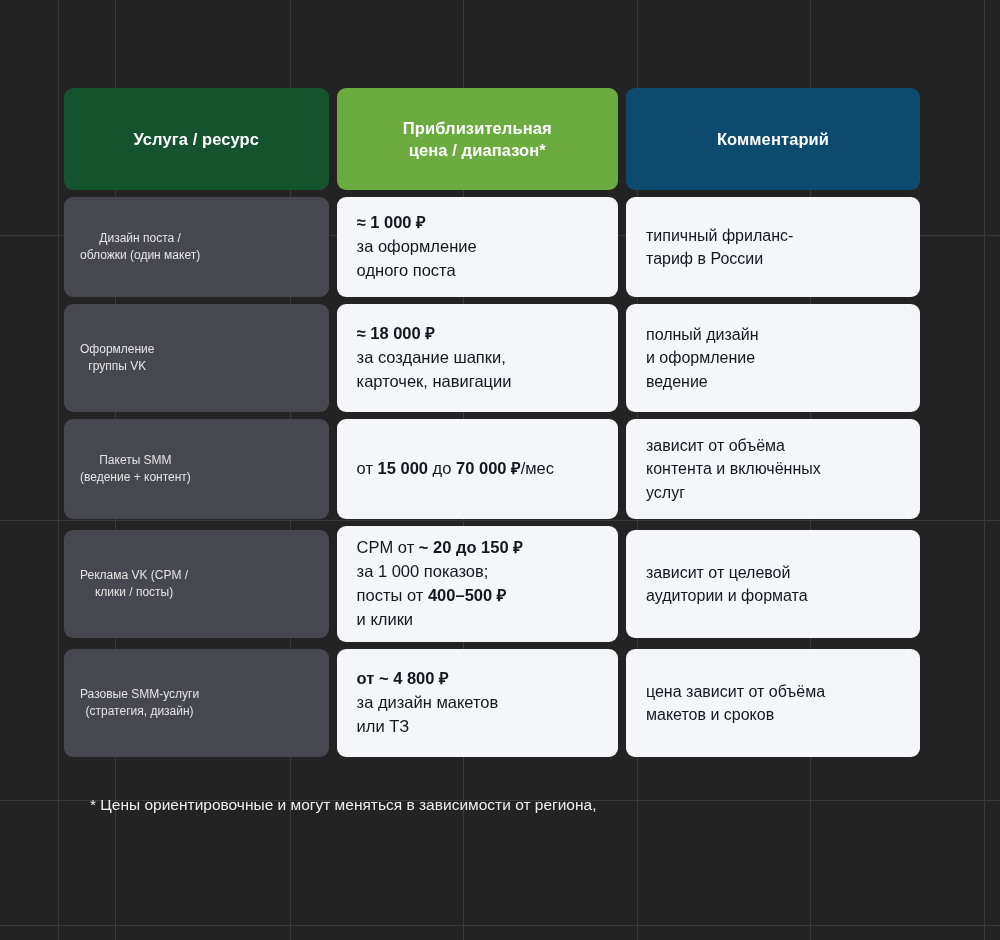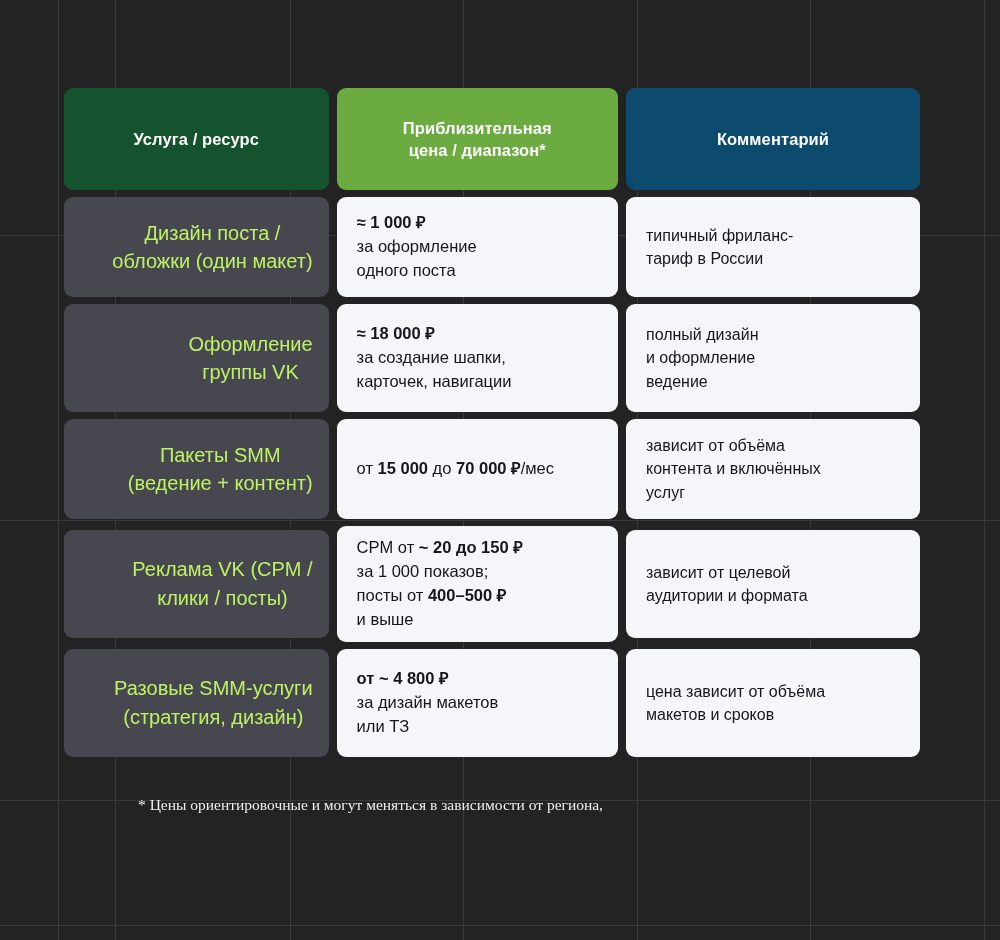--- a/index.html
+++ b/index.html
@@ -77,25 +77,25 @@
   
   .cell {
     border-radius: 9px;
     box-sizing: border-box;
     display: flex;
     min-height: 100px;
     height: 100%;
   }
   .cell.service {
     background: #474750;
-    color: #bef264;
+    color: #e5e5e5;
     align-items: center;
-    justify-content: flex-end;
+    justify-content: flex-start;
     text-align: center;
-    font-size: 20px;
+    font-size: 12px;
     line-height: 1.42;
     padding: 10px 16px;
   }
   .cell.light {
     background: #f4f6fa;
     color: #15171d;
     align-items: center;
     justify-content: flex-start;
     text-align: left;
     font-size: 16px;
@@ -106,26 +106,25 @@
   .cell b, .cell strong { font-weight: bold; }
 
   
   tr.r1 .cell { min-height: 100px; }
   tr.r2 .cell { min-height: 108px; }
   tr.r3 .cell { min-height: 100px; }
   tr.r4 .cell { min-height: 108px; }
   tr.r5 .cell { min-height: 108px; }
 
   .footnote {
-    margin: 36px 0 0 74px;
+    margin: 36px 0 0 26px;
     color: #f0f0f2;
     font-size: 15.5px;
     line-height: 1.5;
     max-width: 720px;
-    font-family: Liberation Serif, serif;
   }
   .footnote .star { color: #f0f0f2; }
   .nowrap { white-space: nowrap; }
 </style>
 </head>
 <body>
 
 <div id="grid-bg">
   <div class="v" style="left:58px"></div>
   <div class="v" style="left:115px"></div>
@@ -260,21 +259,21 @@
               <span>клики / посты)</span>
             </span>
           </div>
         </td>
         <td>
           <div class="cell light price-cell">
             <span>
               <span>CPM от </span><b>~ 20 до 150 ₽</b><br>
               <span>за 1 000 показов;</span><br>
               <span>посты от </span><b>400–500 ₽</b><br>
-              <span>и выше</span>
+              <span>и клики</span>
             </span>
           </div>
         </td>
         <td>
           <div class="cell light">
             <span>
               <span>зависит от целевой</span><br>
               <span>аудитории и формата</span>
             </span>
           </div>

